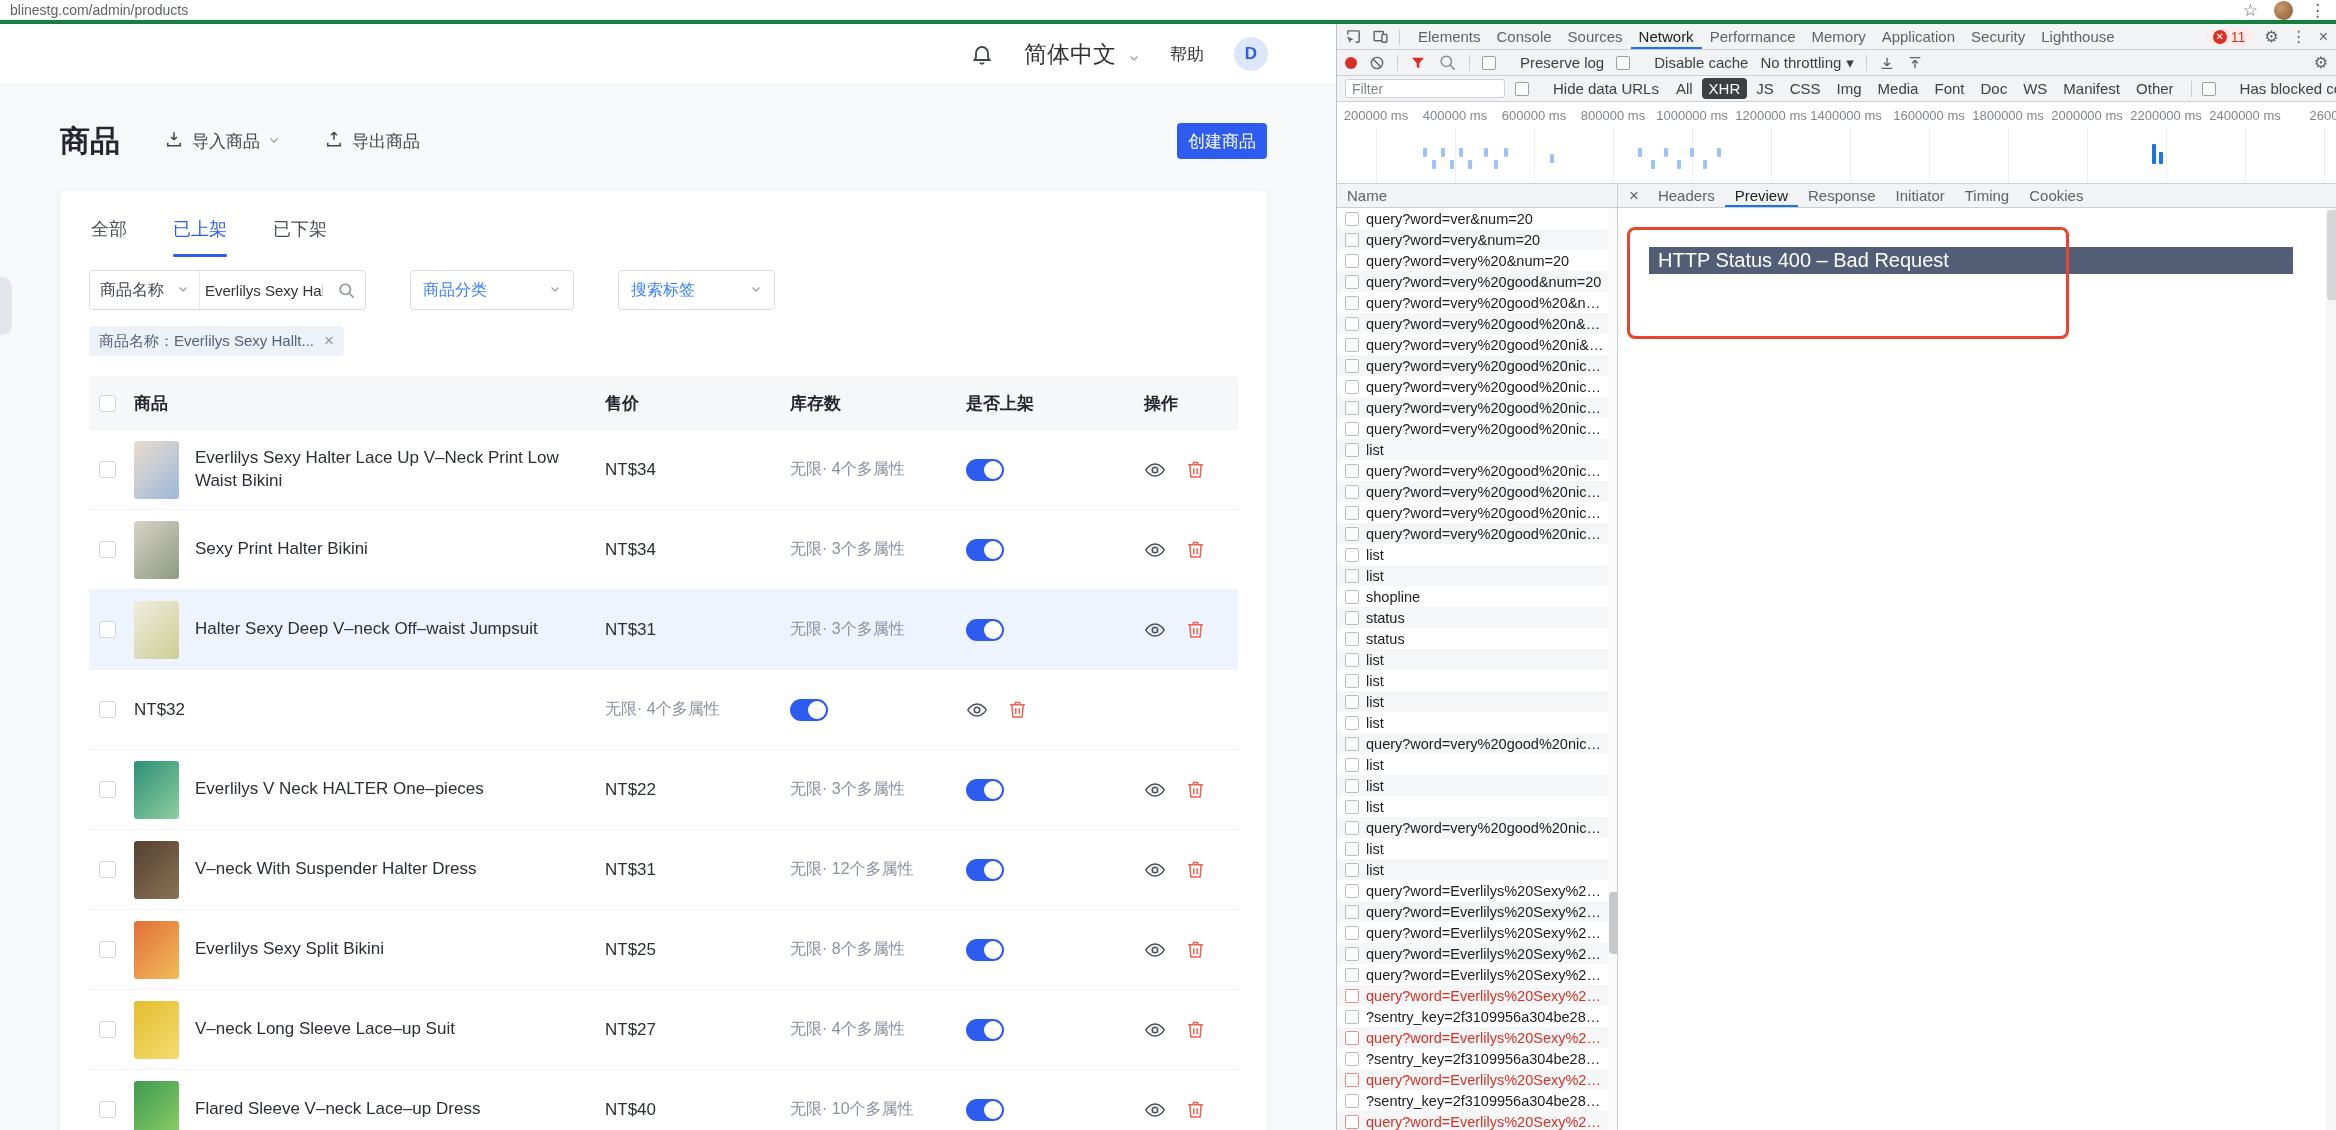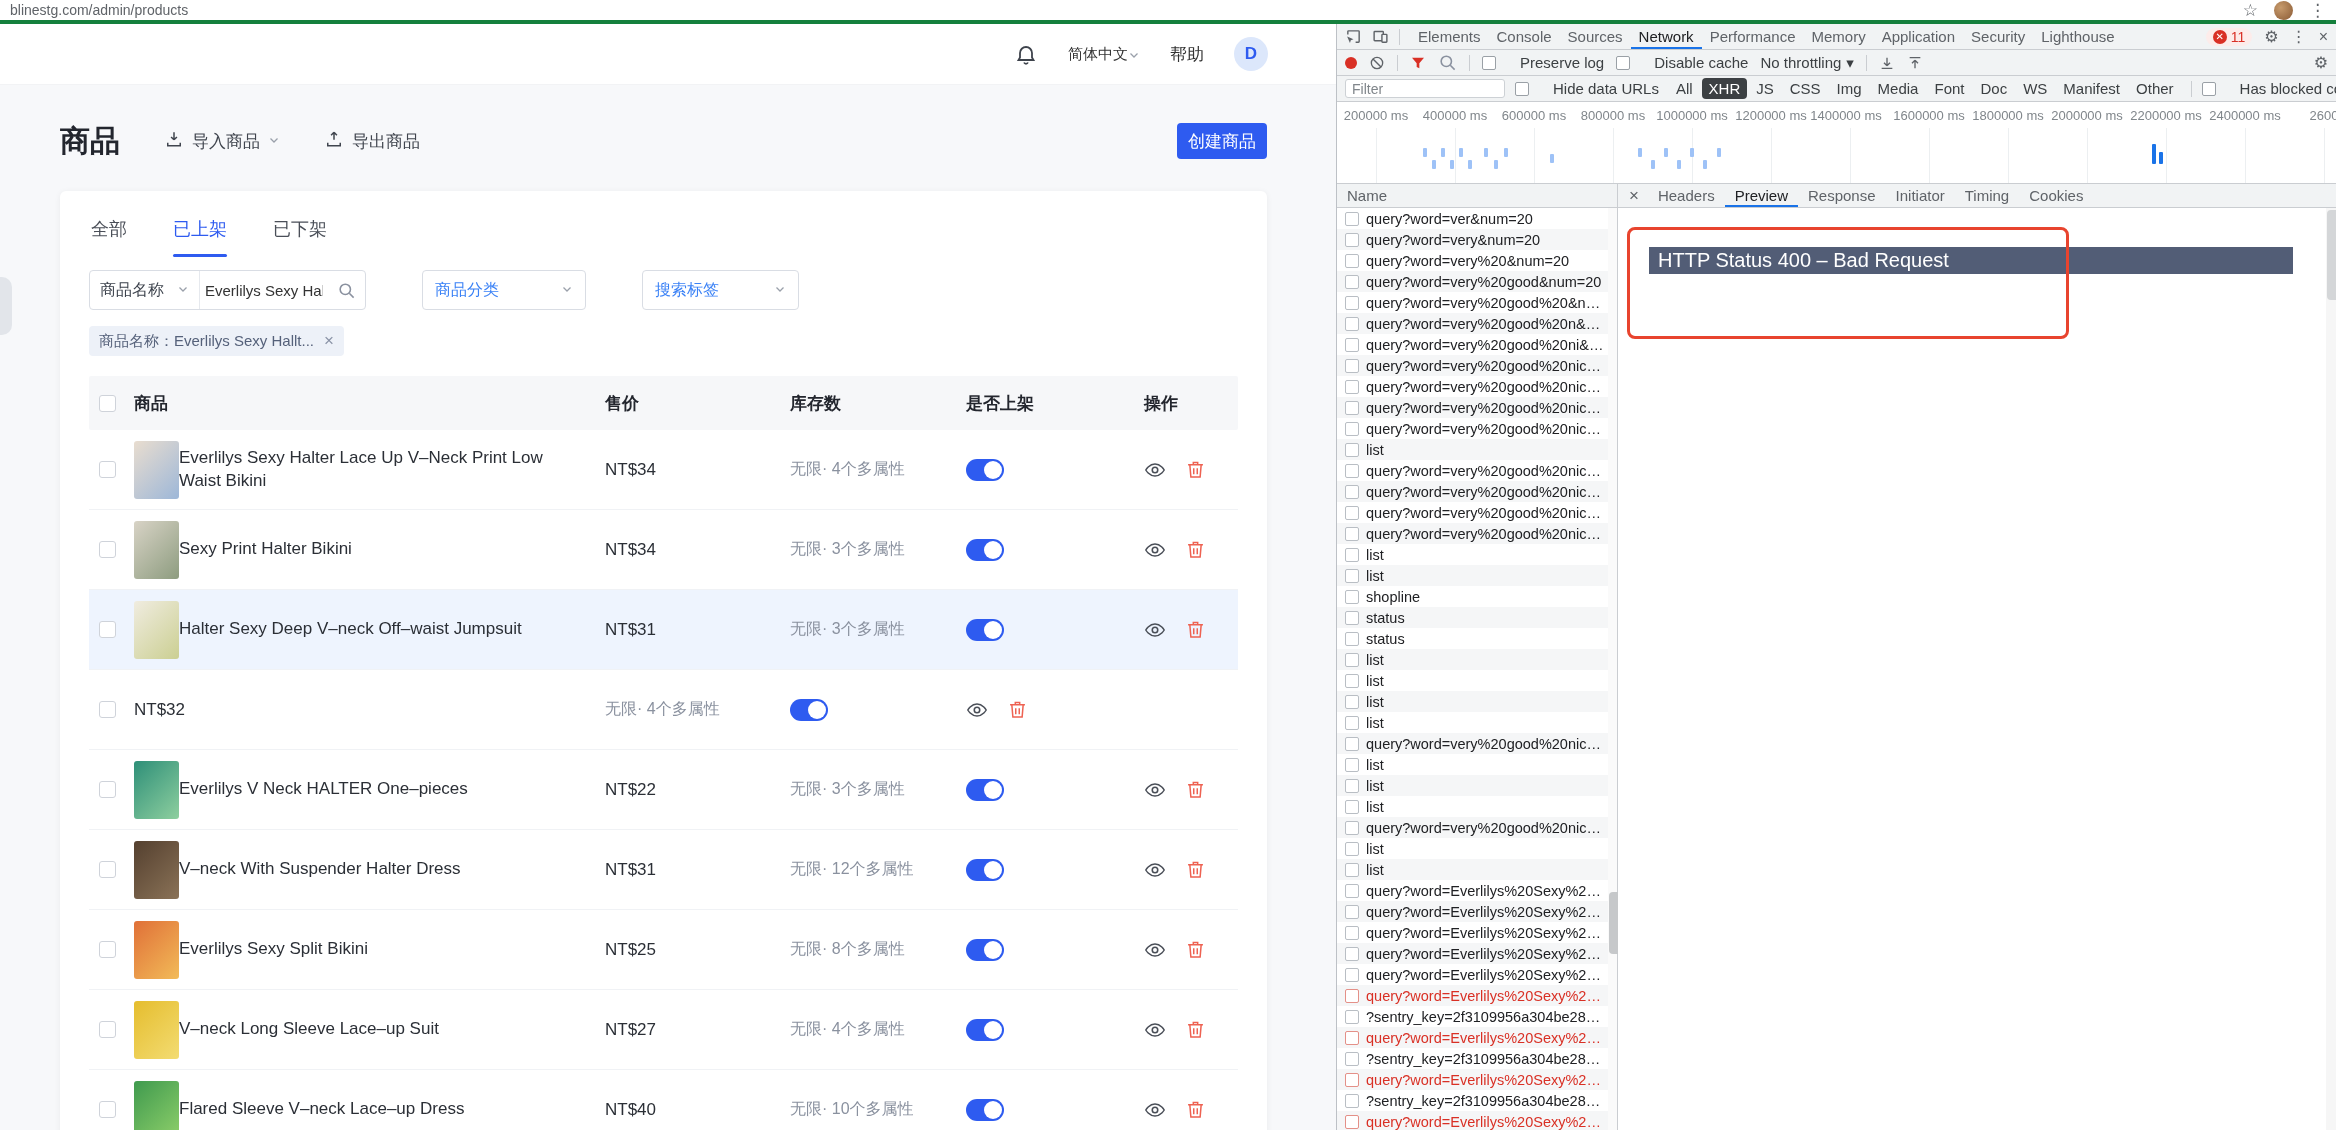--- a/index.html
+++ b/index.html
@@ -14,41 +14,41 @@
   .topbar-right{display:flex;align-items:center;gap:16px}
   .tb-ico{font-size:17px;color:#5f6368;line-height:1;cursor:pointer}
   .tb-avatar{width:19px;height:19px;border-radius:50%;background:radial-gradient(circle at 35% 35%,#c79b6d,#8a5a34);cursor:pointer}
 
   .main-row{display:flex;height:1106px}
 
   
   .app{width:1336px;height:100%;background:#f7f8fa;position:relative;overflow:hidden;flex:none}
   .app-header{height:61px;background:#fff;display:flex;align-items:center;justify-content:flex-end;
               gap:30px;padding-right:68px;border-bottom:1px solid #f2f3f5}
-  .lang{display:flex;align-items:flex-end;gap:0;font-size:15px;color:#333;cursor:pointer}
+  .lang{display:flex;align-items:flex-end;gap:12px;font-size:23px;color:#333;cursor:pointer}
   .help{font-size:17px;color:#333;cursor:pointer}
   .avatar{width:34px;height:34px;border-radius:50%;background:#dce7fb;color:var(--accent);font-weight:bold;
           font-size:17px;display:flex;align-items:center;justify-content:center;cursor:pointer}
 
   .page-head{display:flex;align-items:center;padding:38px 69px 0 60px}
   .page-title{font-size:30px;font-weight:700;color:#23262e;margin:0;line-height:36px}
   .ghost-btn{display:flex;align-items:center;gap:8px;background:none;border:none;font-size:17px;color:#40454e;
              margin-left:44px;padding:0;cursor:pointer;font-family:inherit}
   .primary-btn{margin-left:auto;background:var(--accent);color:#fff;border:none;border-radius:4px;font-size:17px;
                height:36px;padding:0 11px;font-family:inherit;cursor:pointer}
 
   .card{margin:32px 69px 0 60px;background:#fff;border-radius:6px;box-shadow:0 1px 6px rgba(31,35,41,.06);
         padding:26px 29px 0 29px;height:960px;overflow:hidden}
 
   .tabs{display:flex;gap:46px;padding-left:2px}
   .tab{font-size:18px;color:#4a4f58;position:relative;padding-bottom:16px;cursor:pointer}
   .tab.active{color:var(--accent)}
   .tab.active::after{content:"";position:absolute;left:0;right:0;bottom:0;height:3px;background:var(--accent);border-radius:2px}
 
-  .filters{display:flex;gap:56px;margin-top:13px}
+  .filters{display:flex;gap:44px;margin-top:13px}
   .combo{display:flex;align-items:stretch;height:40px;border:1px solid #d9dde4;border-radius:4px;overflow:hidden;background:#fff}
   .combo-select{display:flex;align-items:center;justify-content:space-between;gap:8px;padding:0 10px;
                 border-right:1px solid #e6e9ee;font-size:16px;color:#3d434d;width:110px;cursor:pointer}
   .combo-input{border:none;outline:none;width:128px;font-size:15px;color:#333;padding:0 5px;font-family:inherit}
   .combo-search{display:flex;align-items:center;padding:0 9px;cursor:pointer}
   .select{display:flex;align-items:center;justify-content:space-between;height:40px;border:1px solid #d9dde4;
           border-radius:4px;background:#fff;padding:0 12px;font-size:16px;color:#3b82f6;cursor:pointer}
   .select.cat{width:164px}.select.tag{width:157px}
 
   .chips{margin-top:16px}
@@ -57,21 +57,21 @@
   .chip-x{color:#8a93a6;font-size:17px;cursor:pointer}
 
   .table{margin-top:20px}
   .thead,.trow{display:grid;grid-template-columns:45px 471px 185px 176px 178px 1fr;align-items:center}
   .thead{background:#f6f7f9;height:54px;font-size:17px;font-weight:700;color:#23262e;border-radius:2px}
   .trow{min-height:80px;border-bottom:1px solid #f0f2f5;cursor:pointer}
   .trow.hl{background:#eef4fe}
   .cell{display:flex;align-items:center}
   .c-check{padding-left:10px}
   .checkbox{width:17px;height:17px;border:1.5px solid #cfd3da;border-radius:3px;background:#fff;display:inline-block;cursor:pointer;flex:none}
-  .c-prod{padding-right:20px}
+  .c-prod{gap:16px;padding-right:20px}
   .thumb{width:45px;height:58px;border-radius:3px;flex:none}
   .ptitle{font-size:17px;color:#2b2f36;line-height:1.35}
   .price{font-size:17px;color:#2b2f36}
   .stock{font-size:16px;color:#8a919f}
   .toggle{width:38px;height:22px;border-radius:11px;background:var(--accent);position:relative;display:inline-block;cursor:pointer}
   .toggle::after{content:"";position:absolute;top:2px;right:2px;width:18px;height:18px;border-radius:50%;background:#fff}
   .actions{gap:18px}
   .icon-btn{width:22px;height:22px;display:inline-flex;align-items:center;justify-content:center;cursor:pointer}
   .edge-handle{position:absolute;left:0;top:253px;width:12px;height:58px;background:#e2e5ea;border-radius:0 10px 10px 0;cursor:pointer}
 

